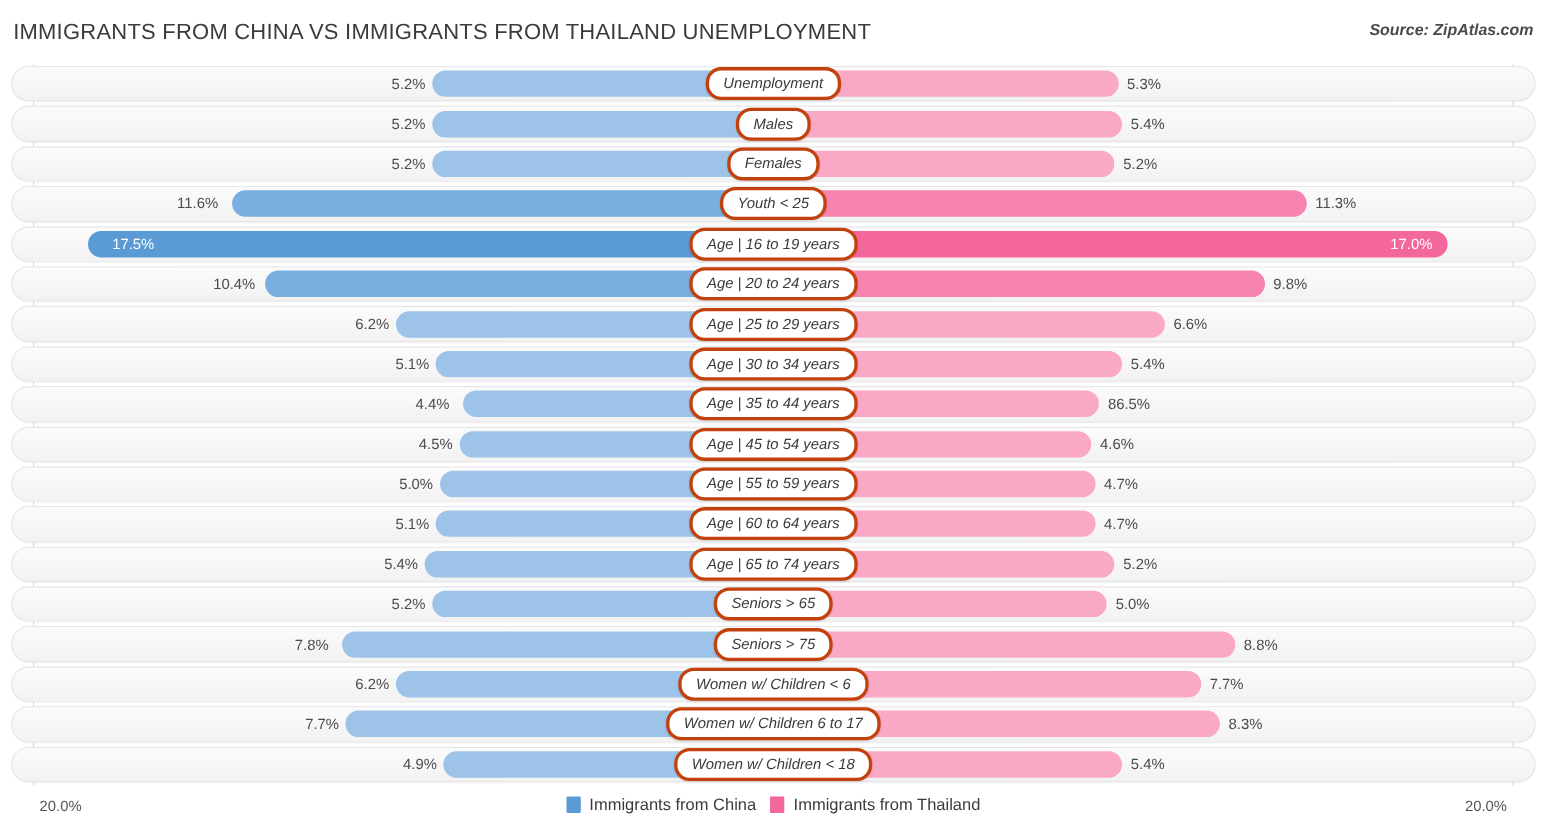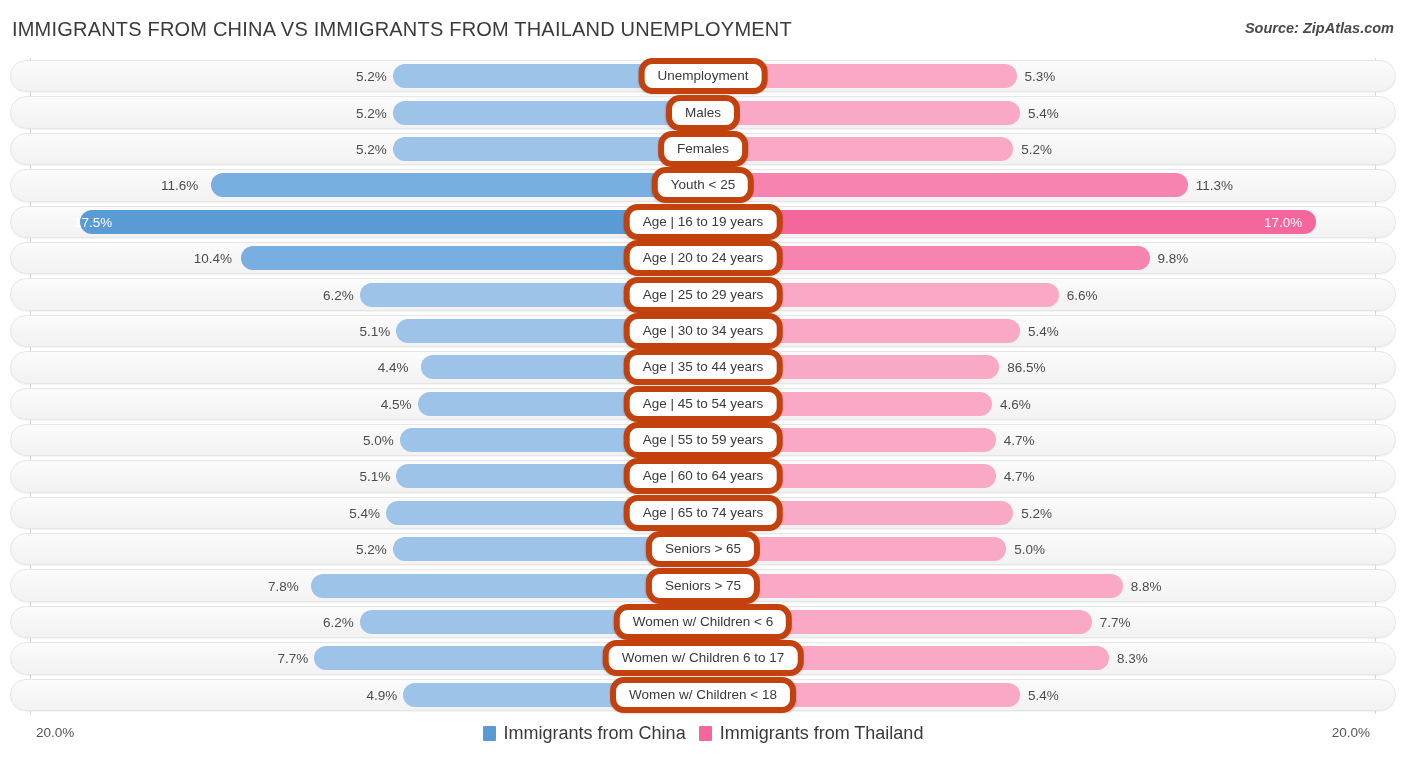--- a/index.html
+++ b/index.html
@@ -114,28 +114,29 @@
   .val.inside {
     color: #ffffff;
   }
 
   .pill {
     position: absolute;
     left: 50%;
     top: 50%;
     transform: translate(-50%,-50%);
     background: #ffffff;
-    border: 6px solid #c2410c;
+    border: 3px solid #c2410c;
     border-radius: 14px;
     padding: 4px 13px 5px 13px;
     font-size: 13.5px;
     color: #3a3a3a;
     white-space: nowrap;
     box-shadow: 0 1px 2px rgba(0,0,0,0.13);
     z-index: 6;
+    font-style: italic;
   }
 
   
   .footer {
     position: absolute;
     left: 0; top: 714px;
     width: 1406px; height: 43px;
   }
   .axis-min, .axis-max {
     position: absolute;
@@ -158,21 +159,21 @@
     display: flex;
     align-items: center;
     gap: 8px;
   }
   .swatch {
     width: 13px; height: 15px;
     border-radius: 1px;
     display: inline-block;
   }
   .legend-label {
-    font-size: 18px;
+    font-size: 15px;
     color: #3a3a3a;
     white-space: nowrap;
   }
 </style>
 </head>
 <body>
 
 <div class="page">
 
   <div class="header">
@@ -221,21 +222,21 @@
             <div class="val" style="left: 161px; width: 44px; text-align: left;">11.6%</div>
             <div class="bar right" style="left: 703px; width: 484.666px; background: rgb(247, 131, 176);"></div>
             <div class="val" style="left: 1195.67px;">11.3%</div>
           </div>
           <div class="pill">Youth &lt; 25</div>
         </div>
         <div class="row">
           <div class="rail"></div>
           <div class="bars">
             <div class="bar left" style="left: 79.7394px; width: 623.261px; background: rgb(91, 155, 213);"></div>
-            <div class="val inside" style="left: 74px;">17.5%</div>
+            <div class="val inside" style="left: 102px;">17.5%</div>
             <div class="bar right" style="left: 703px; width: 612.958px; background: rgb(244, 103, 157);"></div>
             <div class="val inside" style="left: 1263.96px;">17.0%</div>
           </div>
           <div class="pill">Age | 16 to 19 years</div>
         </div>
         <div class="row">
           <div class="rail"></div>
           <div class="bars">
             <div class="bar left" style="left: 240.92px; width: 462.08px; background: rgb(121, 174, 224);"></div>
             <div class="val" style="left: 190.92px; width: 44px; text-align: center;">10.4%</div>

